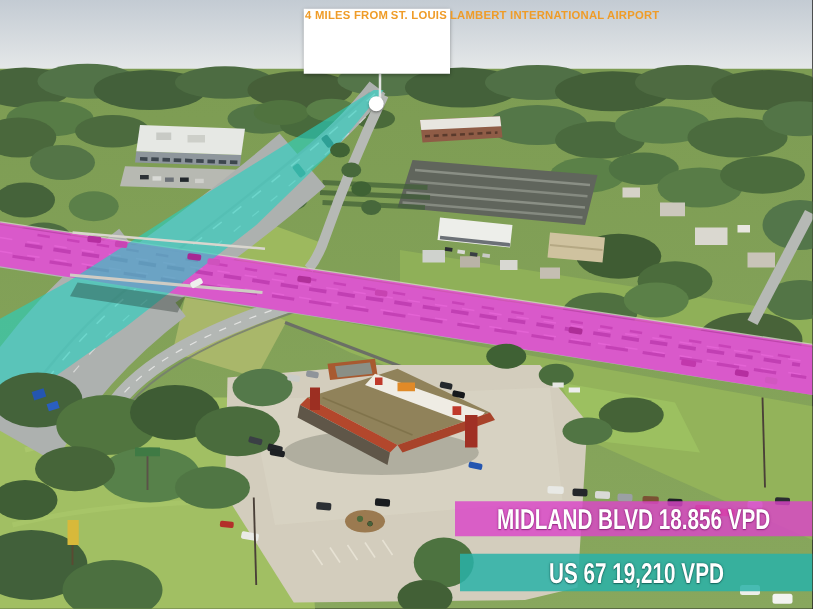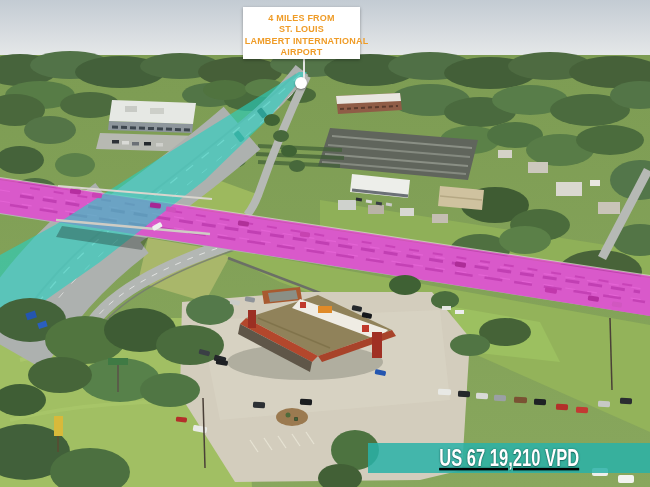--- a/index.html
+++ b/index.html
@@ -7,21 +7,21 @@
     position:relative;width:650px;height:487px;overflow:hidden;
     font-family:"Liberation Sans",sans-serif;
     -webkit-user-select:none;user-select:none;
   }
   .stage svg{position:absolute;left:0;top:0;}
 
   
   .callout{
     position:absolute;left:243px;top:7px;width:117px;height:52px;
     background:#ffffff;box-shadow:0 1px 3px rgba(0,0,0,.35);
-    display:flex;flex-direction:column;justify-content:flex-end;
+    display:flex;flex-direction:row;justify-content:flex-start;
     text-align:center;z-index:5;
   }
   .callout .cl{
     color:#ef9c28;font-weight:700;font-size:9.3px;line-height:11.6px;
     letter-spacing:.2px;white-space:nowrap;transform:scaleX(.97);
   }
   .leader-line{
     position:absolute;left:303px;top:59px;width:2px;height:20px;
     background:rgba(235,235,235,.95);z-index:4;
   }
@@ -40,21 +40,21 @@
     font-size:22px;font-weight:700;color:#111;transform:scaleX(.92);
     letter-spacing:-1px;
   }
 
   
   .band{
     position:absolute;display:flex;align-items:center;justify-content:center;
     z-index:6;overflow:hidden;white-space:nowrap;
   }
   .band-pink{left:364px;top:401px;width:286px;height:28px;background:rgba(219,70,200,.82);}
-  .band-teal{left:368px;top:443px;width:282px;height:30px;background:rgba(41,178,168,.85);text-decoration:underline;}
+  .band-teal{left:368px;top:443px;width:282px;height:30px;background:rgba(41,178,168,.85);}
   .band .bt{
     color:#fff;font-weight:700;font-size:23px;letter-spacing:0;
     transform:scaleX(.72);white-space:nowrap;
   }
   .band-pink .bt{text-shadow:0 0 2px rgba(140,20,120,.85),0 1px 1px rgba(90,10,80,.5);}
   .band-teal .bt{text-shadow:0 0 2px rgba(8,80,75,.9),0 1px 1px rgba(5,60,55,.5);}
 </style>
 </head>
 <body>
 
@@ -353,17 +353,20 @@
 <div class="callout">
   <div class="cl">4 MILES FROM</div>
   <div class="cl">ST. LOUIS</div>
   <div class="cl">LAMBERT INTERNATIONAL</div>
   <div class="cl">AIRPORT</div>
 </div>
 <div class="leader-line"></div>
 <div class="leader-dot"></div>
 
 
+<div class="band band-pink">
+  <span class="bt">MIDLAND BLVD 18.856 VPD</span>
+</div>
 <div class="band band-teal">
   <span class="bt">US 67 19,210 VPD</span>
 </div>
 
 </div>
 
 </body></html>

